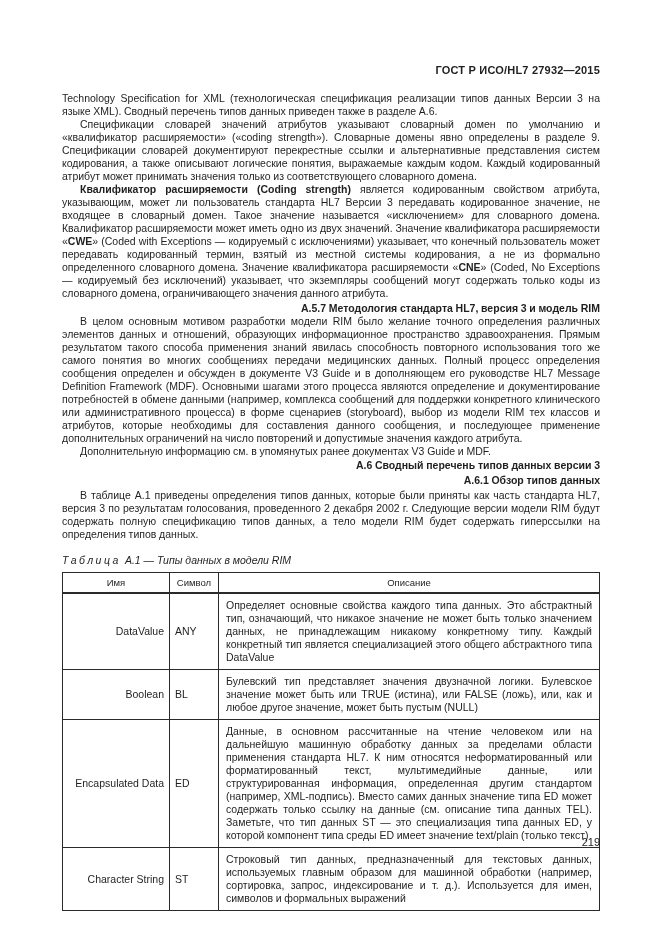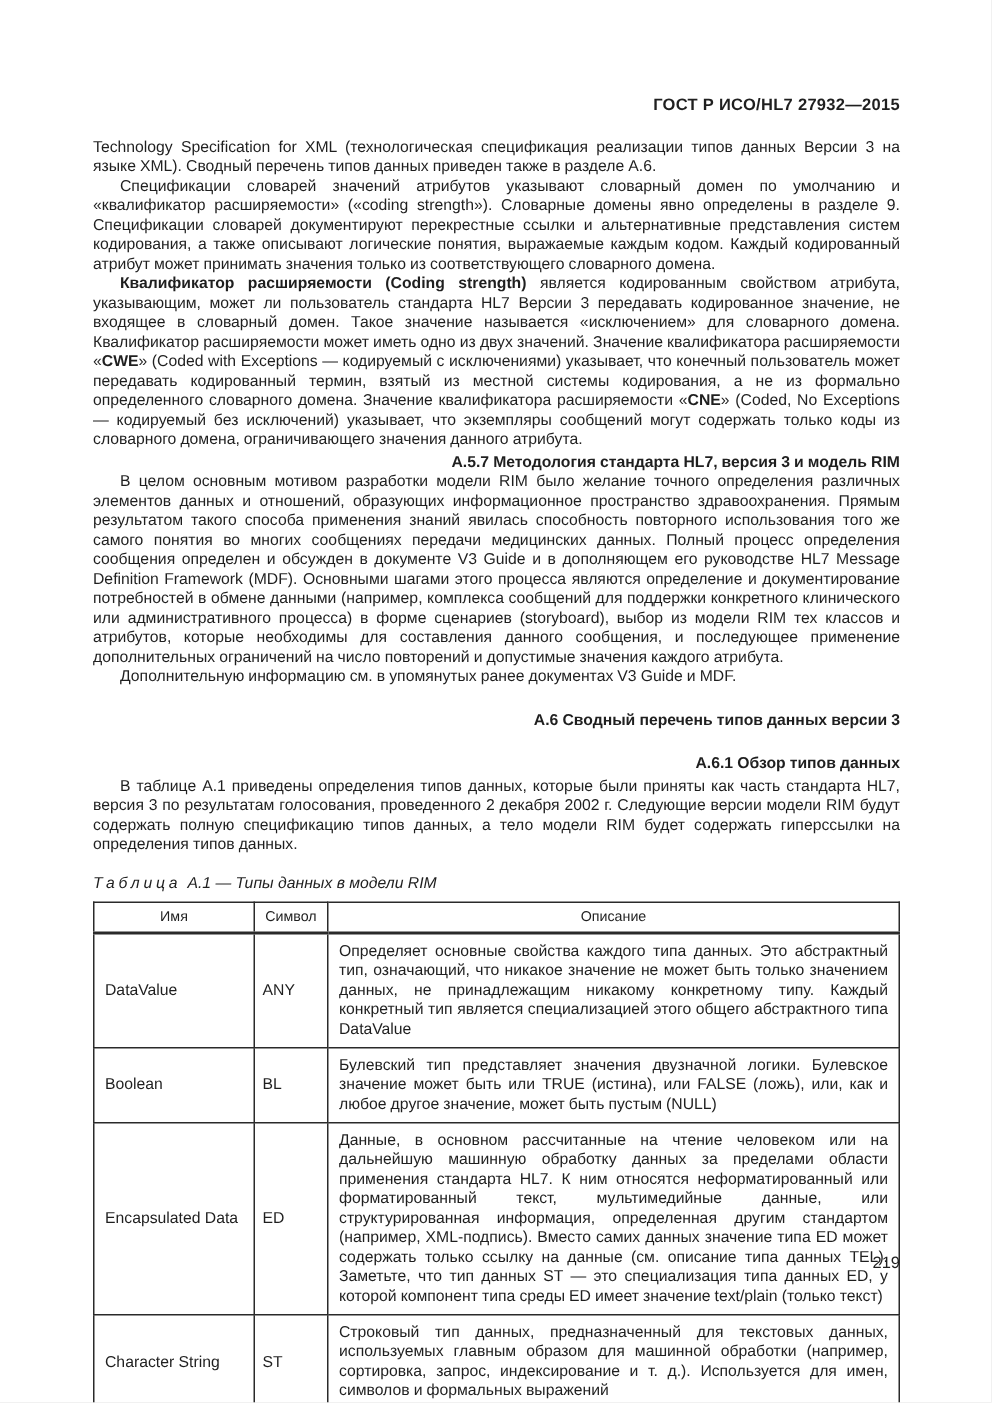--- a/index.html
+++ b/index.html
@@ -20,39 +20,39 @@
     font-size:11px; font-weight:bold; text-align:right;
     letter-spacing:0.2px; margin-bottom:16px;
   }
   .body-text p {
     margin:0; font-size:10.5px; line-height:13px;
     text-align:justify; word-spacing:-0.2px;
   }
   .body-text p.indent { text-indent:18px; }
   .body-text p.heading { font-weight:bold; text-align:right; }
   .body-text p.h-tight { margin-top:2px; }
-  .body-text p.spaced { margin-top:16px; margin-bottom:2px; }
+  .body-text p.spaced { margin-top:1px; margin-bottom:2px; }
   .table-caption {
     font-size:10.5px; margin-top:13px; margin-bottom:6px; text-align:left;font-style:italic;
   }
   .table-caption .spacedword { letter-spacing:2.5px; margin-right:4px; }
   table.gost {
     width:538px; border-collapse:collapse; table-layout:fixed;
     border:1.5px solid #2a2a2a;
     padding-left:12px;
   }
   table.gost th {
     font-size:9.5px; font-weight:normal; text-align:center;
     padding:4px 3px; border:1px solid #2a2a2a; border-bottom:2px solid #2a2a2a;
   }
   table.gost td {
     border:1px solid #2a2a2a; font-size:10.5px; line-height:13px;
     vertical-align:middle; padding:4px 5px;
   }
-  table.gost td.cell-name { width:100px; text-align:left; padding-left:7px; }
+  table.gost td.cell-name { width:100px; text-align:right; padding-left:7px; }
   table.gost td.cell-symbol { width:42px; text-align:left; }
   table.gost td.cell-desc { text-align:justify; padding:5px 7px; word-spacing:-0.2px; }
   .page-number {
     position:absolute; top:836px; right:61px;
     font-size:11px; color:#1f1f1f;
   }
 </style>
 </head>
 <body>
 

